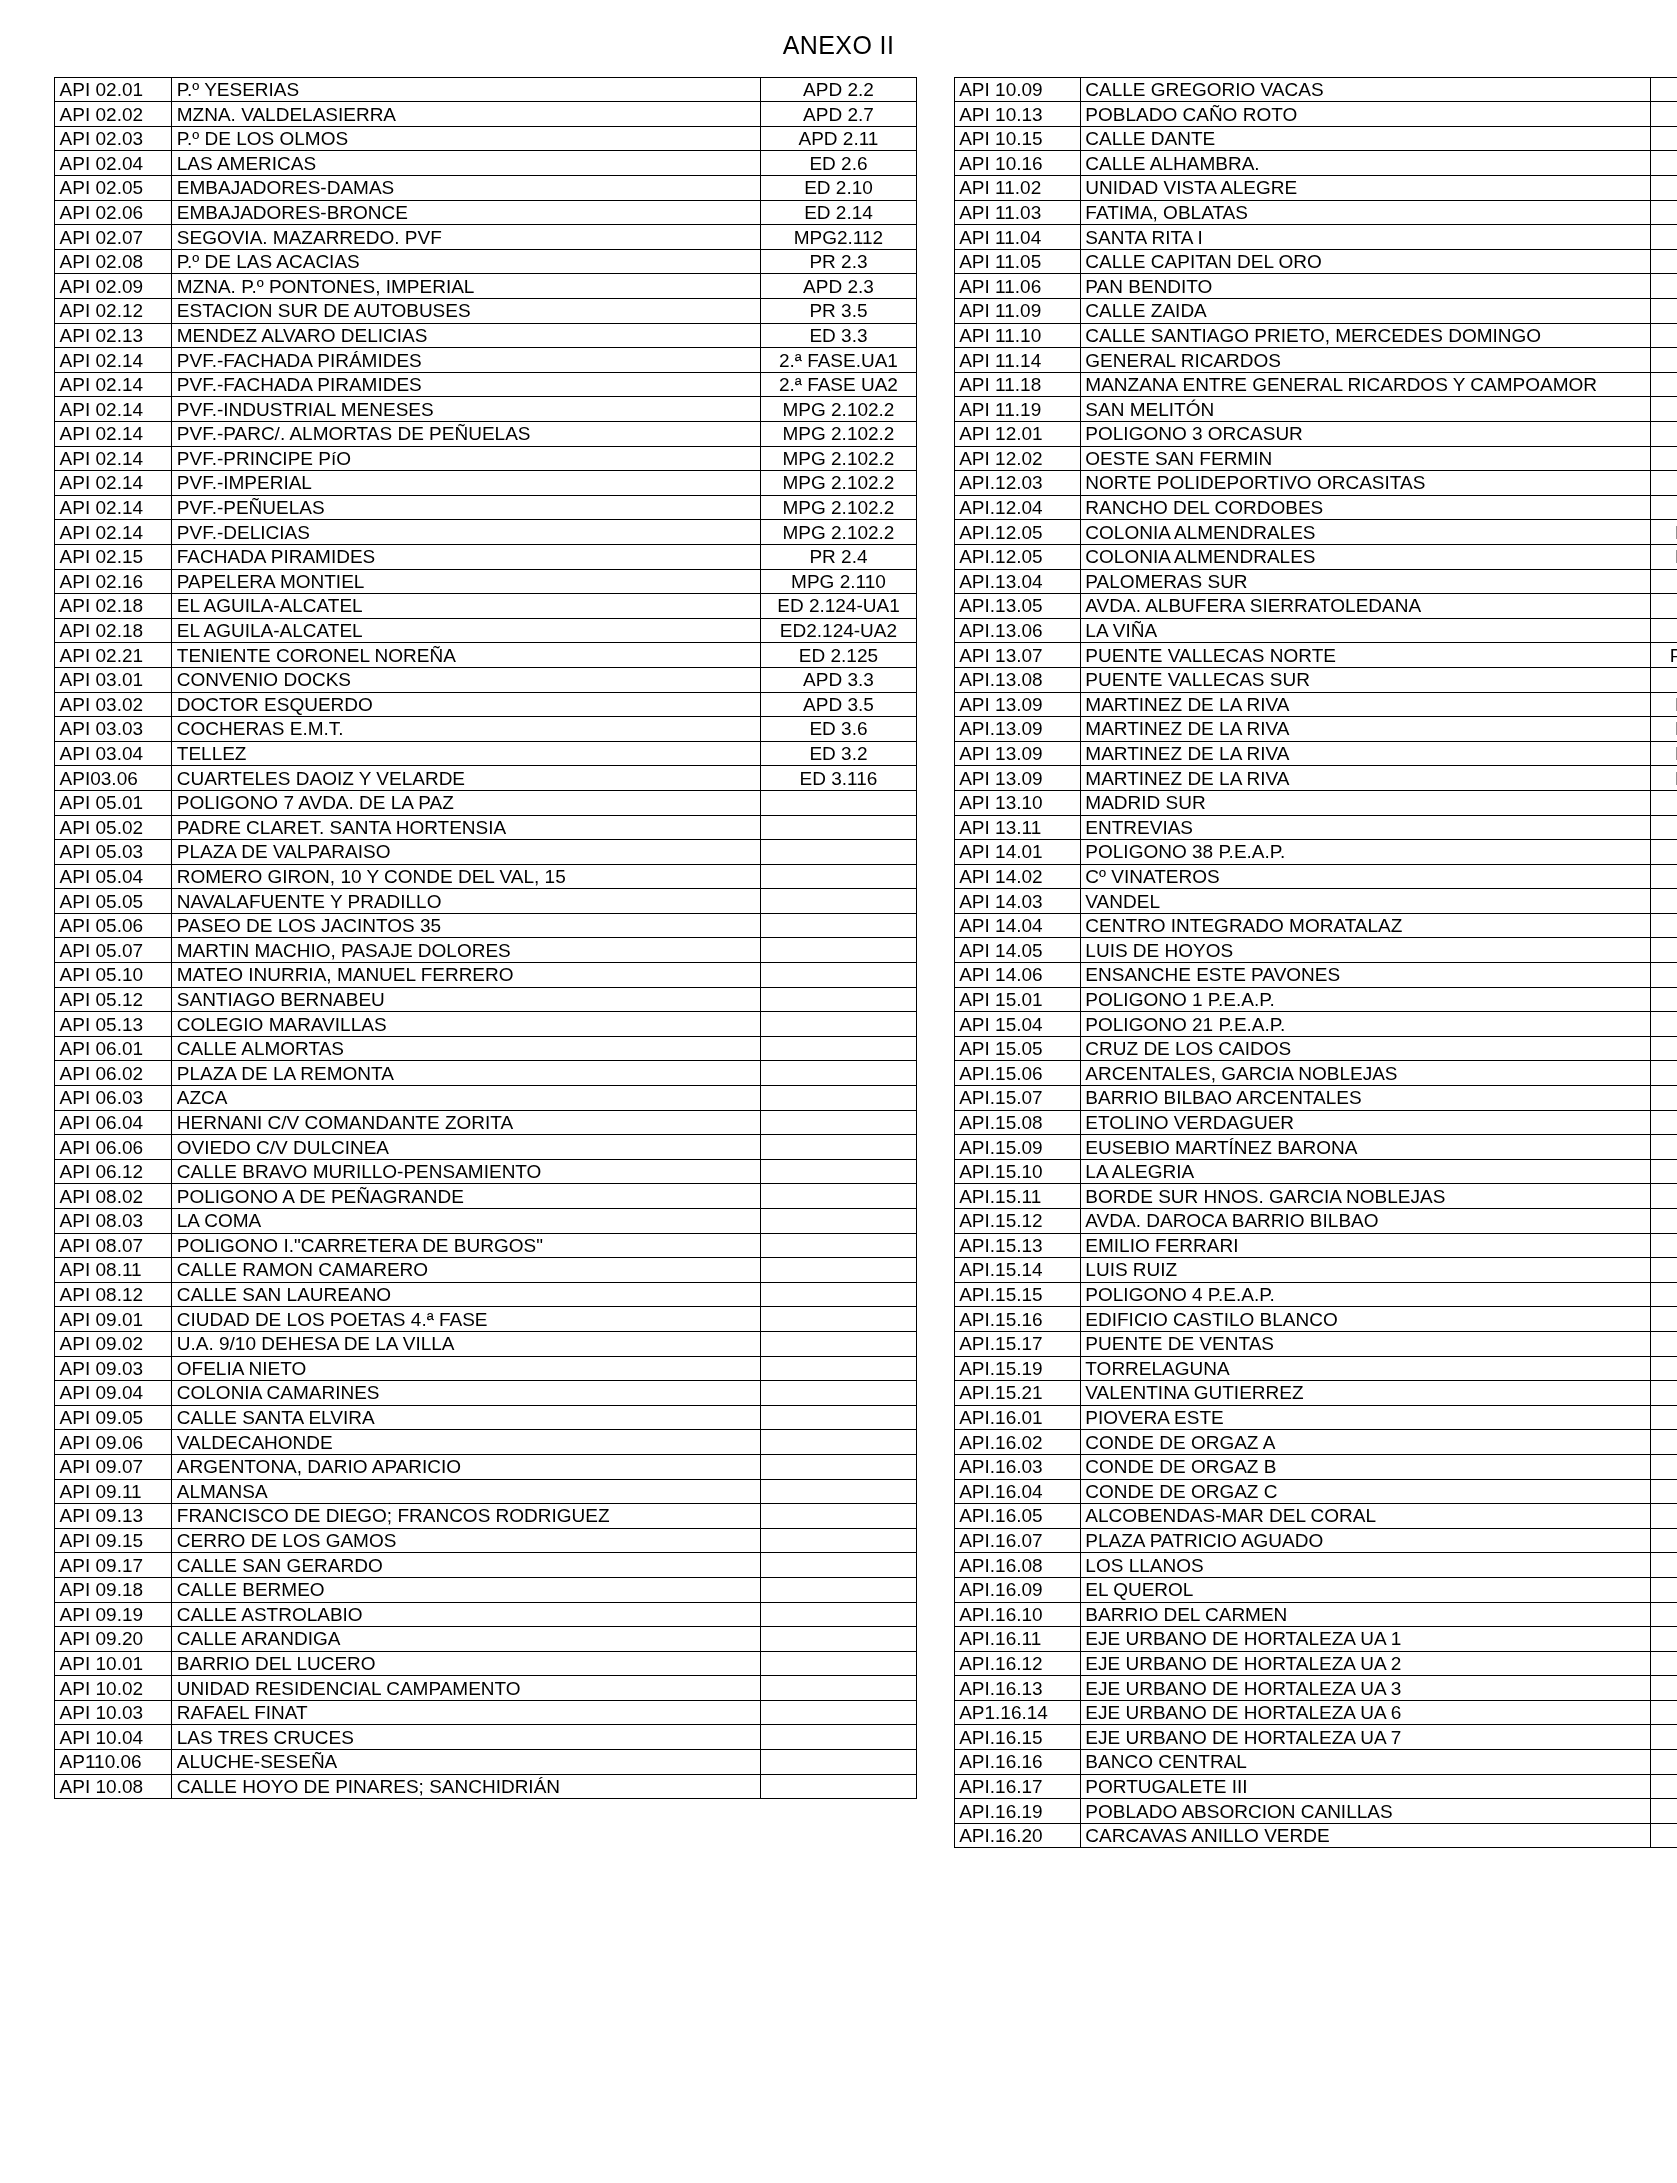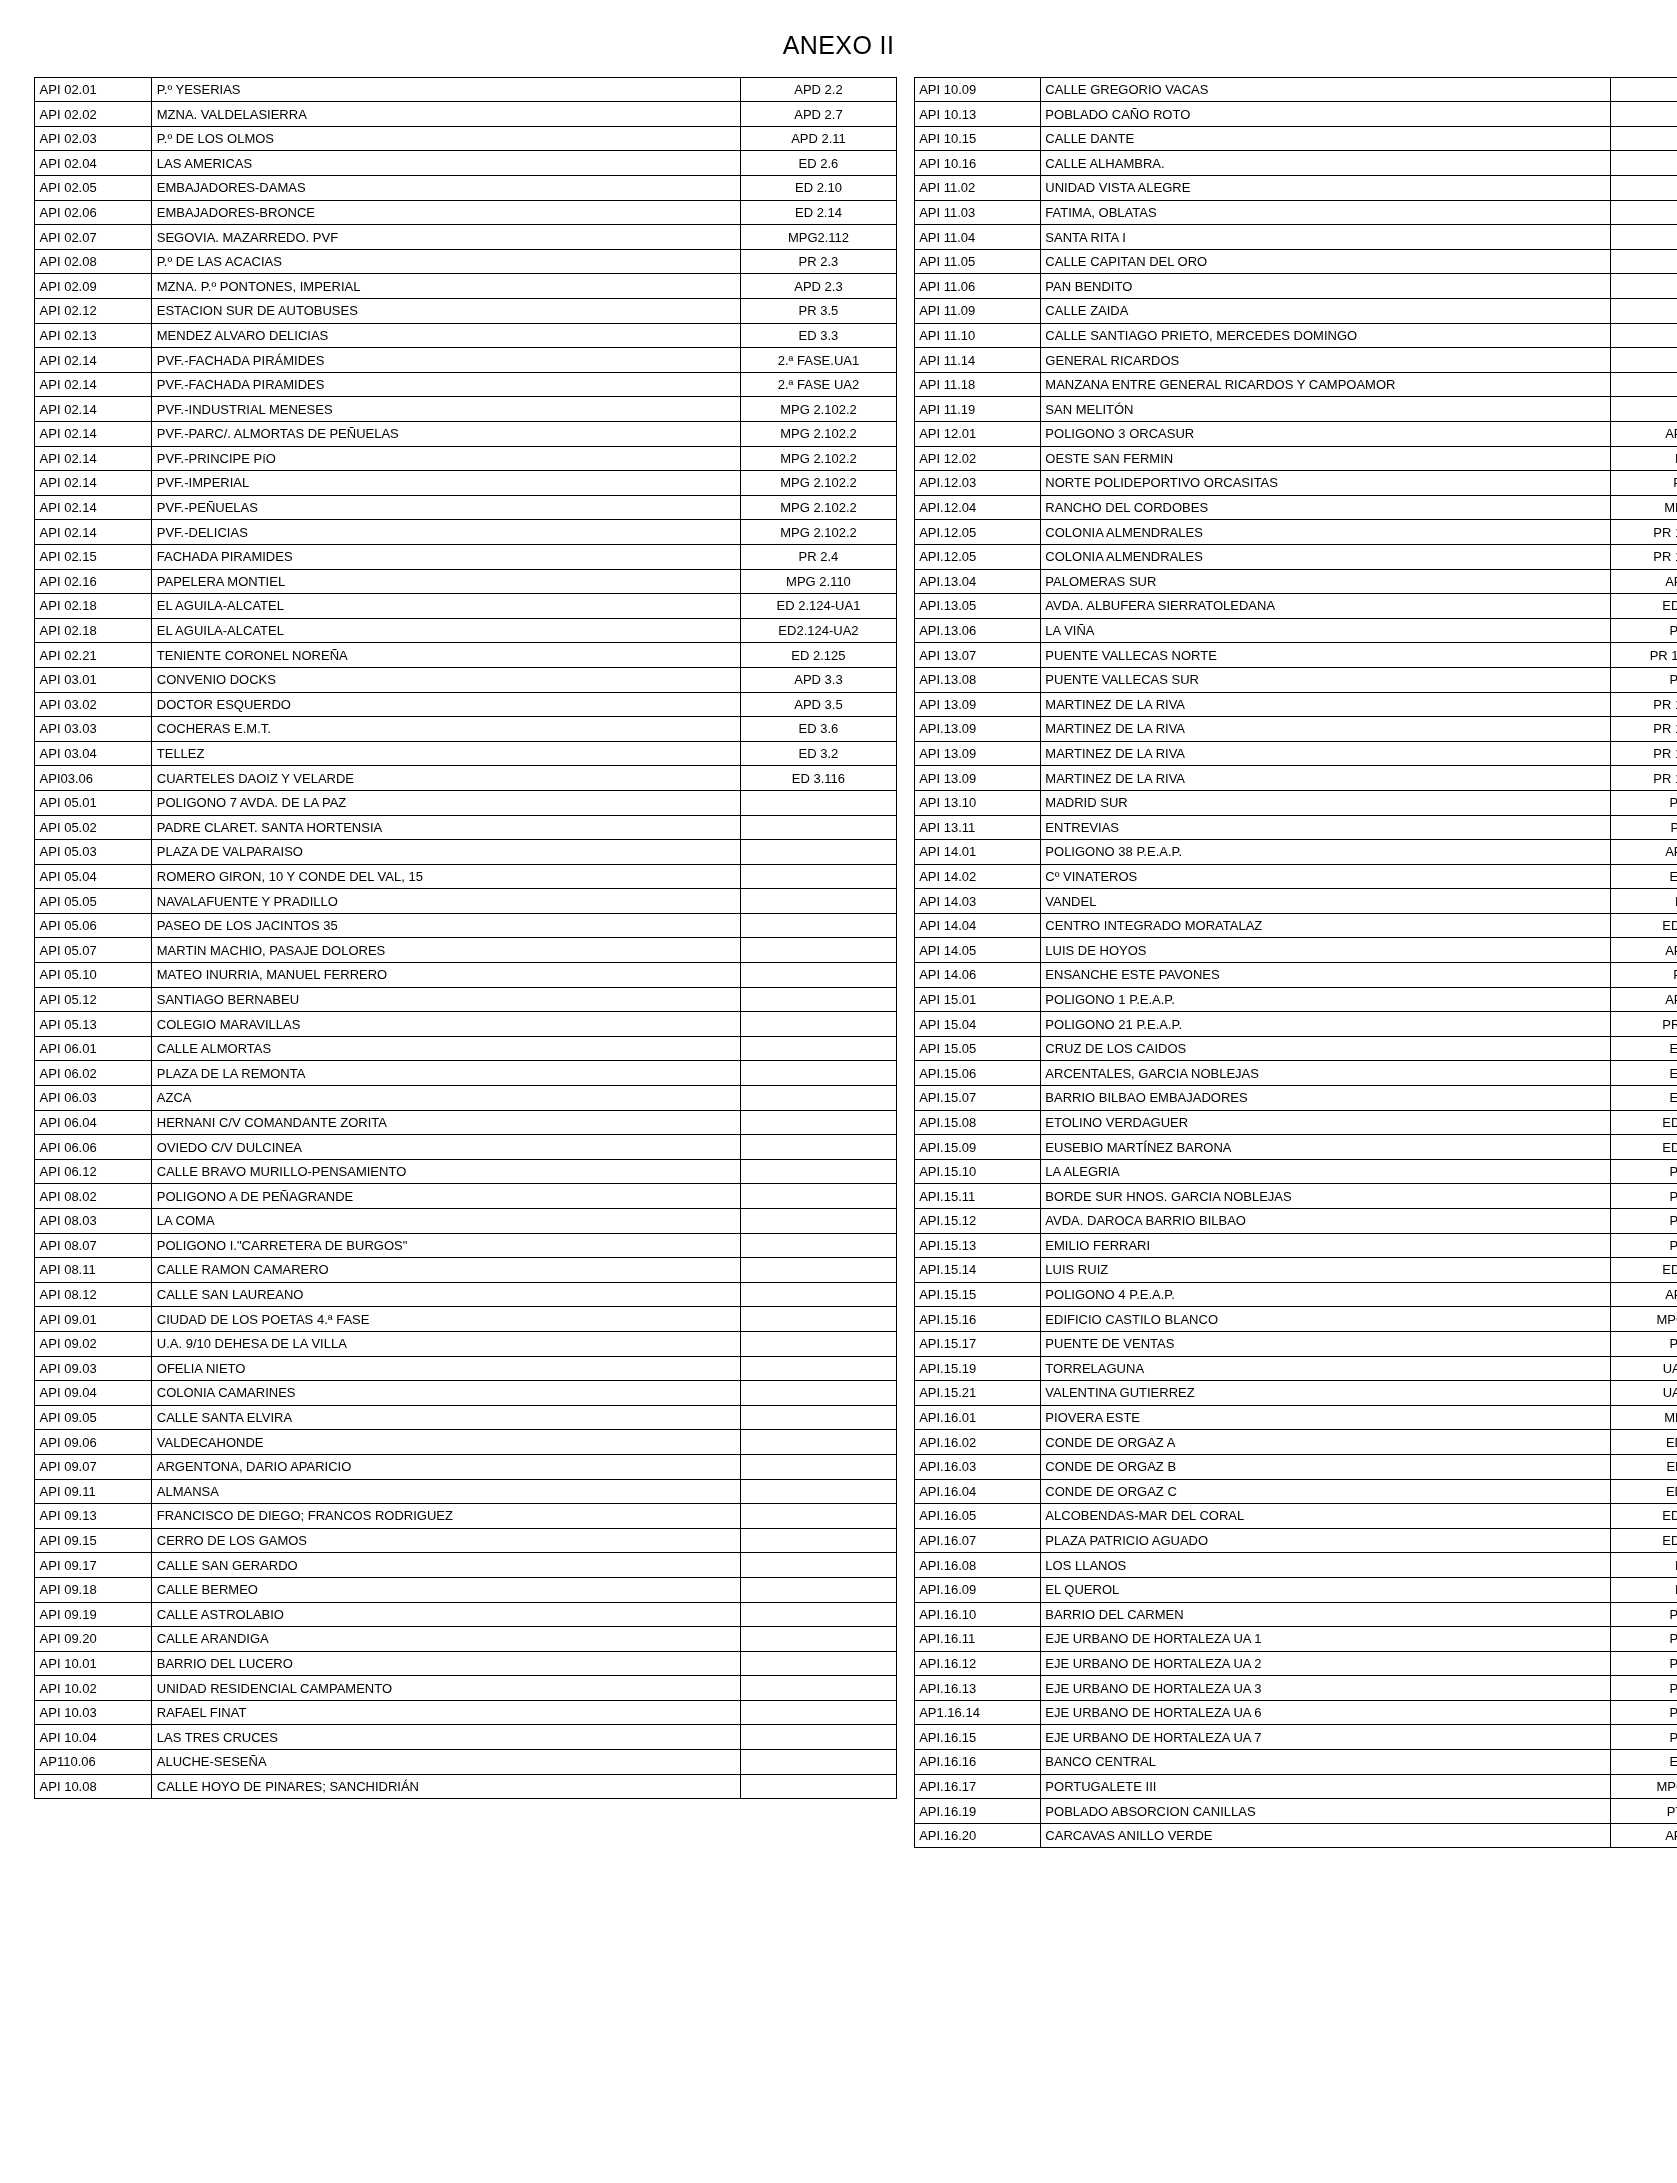--- a/index.html
+++ b/index.html
@@ -35,21 +35,22 @@
     flex-direction: row;
     gap: 17px;
     padding: 0 15.2px 0 17px;
     box-sizing: border-box;
     align-items: flex-start;
   }
   table.reg {
     border-collapse: collapse;
     table-layout: fixed;
     width: 831px;
-    font-size: 13px;
+    font-size: 19px;
+    margin-left: 20px;
   }
   table.reg td {
     border: 0.9px solid #000000;
     height: 23.6px;
     padding: 0 4.6px;
     line-height: 23px;
     white-space: nowrap;
     overflow: hidden;
     text-overflow: clip;
     vertical-align: middle;
@@ -639,21 +640,21 @@
             <td class="c-name">CRUZ DE LOS CAIDOS</td>
             <td class="c-ref">ED 16.3</td>
           </tr>
           <tr>
             <td class="c-code">API.15.06</td>
             <td class="c-name">ARCENTALES, GARCIA NOBLEJAS</td>
             <td class="c-ref">ED 16.5</td>
           </tr>
           <tr>
             <td class="c-code">API.15.07</td>
-            <td class="c-name">BARRIO BILBAO EMBAJADORES</td>
+            <td class="c-name">BARRIO BILBAO ARCENTALES</td>
             <td class="c-ref">ED 16.7</td>
           </tr>
           <tr>
             <td class="c-code">API.15.08</td>
             <td class="c-name">ETOLINO VERDAGUER</td>
             <td class="c-ref">ED 16.107</td>
           </tr>
           <tr>
             <td class="c-code">API.15.09</td>
             <td class="c-name">EUSEBIO MARTÍNEZ BARONA</td>

